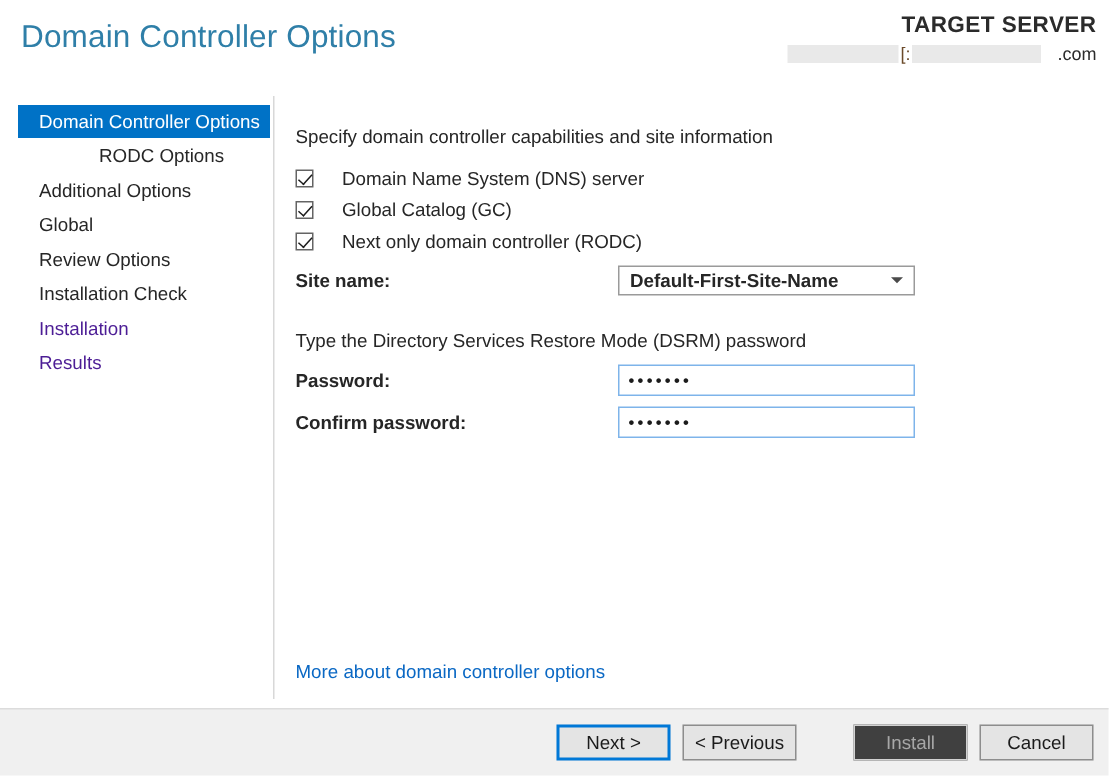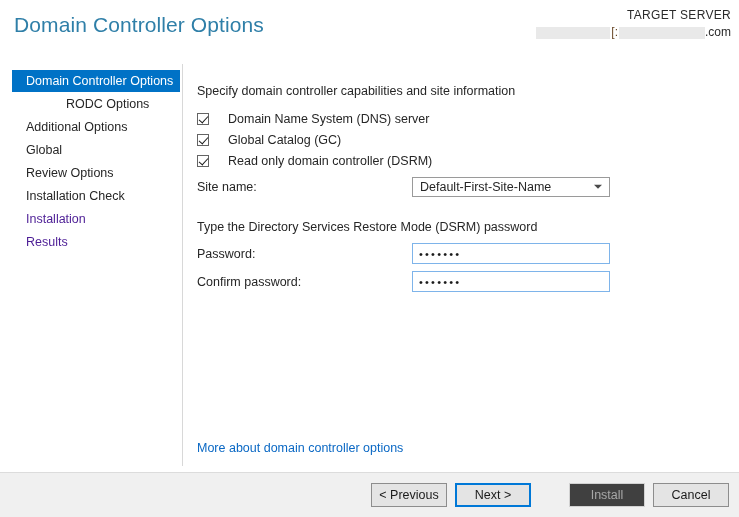--- a/index.html
+++ b/index.html
@@ -35,22 +35,22 @@
     white-space: nowrap;
   }
   .target-server-block {
     position: absolute;
     right: 8px;
     top: 8px;
     text-align: right;
     line-height: 1.25;
   }
   .target-server-label {
-    font-size: 12px;
-    font-weight: normal;
+    font-size: 15px;
+    font-weight: bold;
     color: #2b2b2b;
     letter-spacing: 0.3px;
     white-space: nowrap;
   }
   .target-server-name {
     margin-top: 2px;
     font-size: 12px;
     color: #2b2b2b;
     white-space: nowrap;
     display: flex;
@@ -67,20 +67,21 @@
   .redact-a { width: 74px; }
   .redact-b { width: 86px; }
   .server-bracket {
     color: #6b4a2a;
     font-size: 12px;
     padding: 0 1px;
   }
   .server-tld {
     color: #2b2b2b;
     font-size: 12px;
+    padding-left: 11px;
   }
 
   
   .sidebar {
     position: absolute;
     left: 0;
     top: 70px;
     width: 182px;
     height: 396px;
   }
@@ -160,20 +161,21 @@
   .cbx-label {
     font-size: 12.5px;
     color: #262626;
     white-space: nowrap;
   }
 
   .field-row {
     display: flex;
     align-items: center;
     margin-top: 7px;
+    font-weight: bold;
   }
   .field-label {
     width: 215px;
     font-size: 12.5px;
     color: #262626;
     white-space: nowrap;
     flex: 0 0 auto;
   }
   .combo {
     width: 198px;
@@ -323,21 +325,21 @@
     <span class="cbx-label">Domain Name System (DNS) server</span>
   </div>
 
   <div class="checkbox-row">
     <span class="cbx checked"></span>
     <span class="cbx-label">Global Catalog (GC)</span>
   </div>
 
   <div class="checkbox-row">
     <span class="cbx checked"></span>
-    <span class="cbx-label">Read only domain controller (DSRM)</span>
+    <span class="cbx-label">Next only domain controller (RODC)</span>
   </div>
 
   <div class="field-row">
     <span class="field-label">Site name:</span>
     <div class="combo">
       <span class="combo-value">Default-First-Site-Name</span>
       <span class="combo-arrow"></span>
     </div>
   </div>
 
@@ -352,19 +354,19 @@
     <span class="field-label">Confirm password:</span>
     <div class="pwd-input">•••••••</div>
   </div>
 
 </div>
 
 <a class="more-link">More about domain controller options</a>
 
 <div class="footer">
   <div class="footer-buttons">
+    <button class="btn focused">Next &gt;</button>
     <button class="btn">&lt; Previous</button>
-    <button class="btn focused">Next &gt;</button>
     <span class="btn-gap"></span>
     <button class="btn disabled">Install</button>
     <button class="btn">Cancel</button>
   </div>
 </div>
 
 </body></html>

